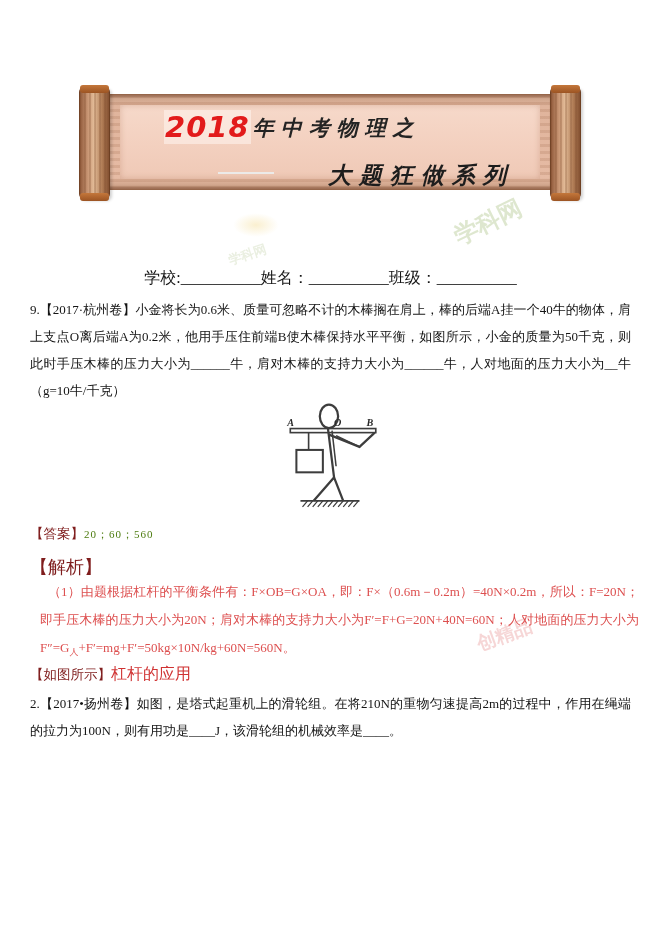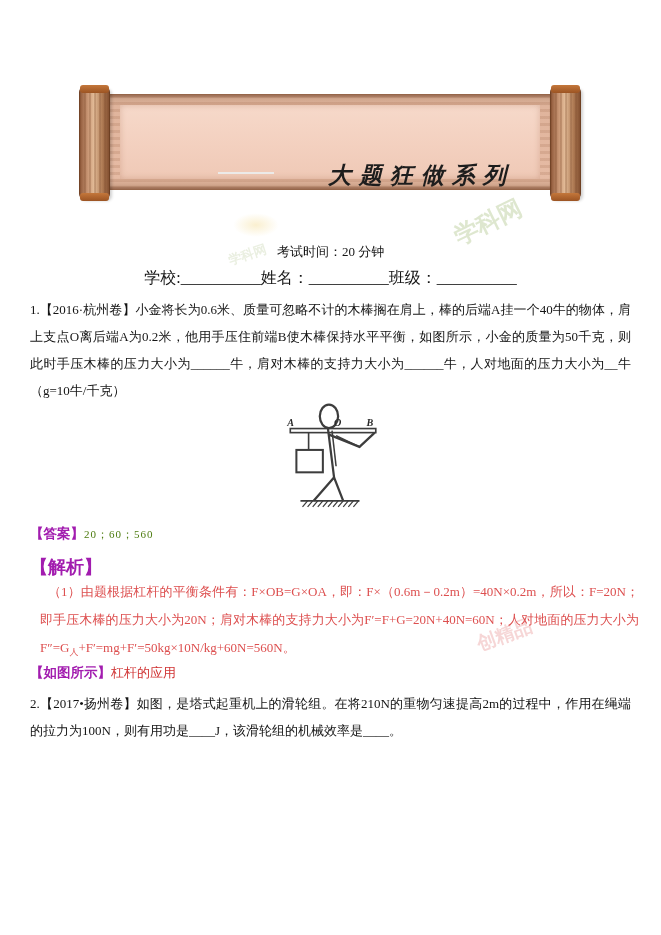--- a/index.html
+++ b/index.html
@@ -79,67 +79,69 @@
   }
   .q1{top:296px;}
   .q2{top:690px;}
 
   
   .figure-wrap{position:absolute;left:0;right:0;top:397px;text-align:center;}
   .figure-wrap svg{display:inline-block;}
   .fig-label{font:italic 700 10px "Liberation Serif",serif;fill:#2a2a2a;}
 
   
-  .tag{font-family:"Liberation Sans",sans-serif;font-weight:700;color:#a21caf;}
+  .tag{font-family:"Liberation Sans",sans-serif;font-weight:400;color:#7f1d1d;}
   .answer-line{position:absolute;left:30px;top:525px;font-size:13.5px;}
   .answer-line .val{color:#4d7c0f;font-size:11px;letter-spacing:1px;}
   .jiexi-line{position:absolute;left:30px;top:555px;font-size:18px;}
   .analysis{
     position:absolute;left:34px;top:578px;width:599px;
     color:#dd4f4f;font-size:13px;line-height:28px;text-align:justify;text-indent:8px;margin-left:6px;
   }
   .analysis .sub{font-size:9px;vertical-align:-3px;}
   .kaodian-line{position:absolute;left:30px;top:664px;font-size:13.5px;}
-  .kaodian-line .val{color:#d03333;font-family:"Liberation Sans",sans-serif;font-size:13px;}
+  .kaodian-line .val{color:#d03333;font-family:"Liberation Sans",sans-serif;font-size:16px;}
 
   
   .wm{position:absolute;pointer-events:none;font-family:"Liberation Sans",sans-serif;font-weight:700;white-space:nowrap;}
   .wm-title{left:452px;top:206px;color:rgba(146,175,96,.30);font-size:24px;transform:rotate(-26deg);}
   .wm-small{left:228px;top:246px;color:rgba(160,180,120,.22);font-size:13px;transform:rotate(-18deg);}
   .wm-analysis{left:476px;top:622px;color:rgba(224,120,120,.30);font-size:19px;transform:rotate(-20deg);}
   .wm-blob{left:233px;top:213px;width:46px;height:24px;border-radius:50%;
     background:radial-gradient(ellipse,rgba(242,214,130,.38),rgba(242,214,130,0) 70%);}
 </style>
 </head>
 <body>
 
 <div class="page">
 
   <div class="banner">
     <div class="scroll-body">
       <div class="scroll-inner">
+        <div class="banner-line1">
+          <span class="banner-year">2018</span><span class="banner-t1">年中考物理之</span>
+        </div>
         <div class="banner-underline"></div>
         <div class="banner-line2">大题狂做系列</div>
       </div>
     </div>
     <div class="roller roller-left"></div>
     <div class="roller roller-right"></div>
   </div>
 
   <div class="wm wm-blob"></div>
   <div class="wm wm-title">学科网</div>
   <div class="wm wm-small">学科网</div>
   <div class="wm wm-analysis">创精品</div>
 
-  <div class="exam-time">考试时间：20 分钟</div>
   <div class="student-line">
     <span>学校:</span><span class="blank">__________</span><span>姓名：</span><span class="blank">__________</span><span>班级：</span><span class="blank">__________</span>
   </div>
 
-  <div class="q-text q1">1.【2016·杭州卷】小金将长为0.6米、质量可忽略不计的木棒搁在肩上，棒的后端A挂一个40牛的物体，肩上支点O离后端A为0.2米，他用手压住前端B使木棒保持水平平衡，如图所示，小金的质量为50千克，则此时手压木棒的压力大小为______牛，肩对木棒的支持力大小为______牛，人对地面的压力大小为__牛（g=10牛/千克）</div>
+  <div class="q-text q1">9.【2017·杭州卷】小金将长为0.6米、质量可忽略不计的木棒搁在肩上，棒的后端A挂一个40牛的物体，肩上支点O离后端A为0.2米，他用手压住前端B使木棒保持水平平衡，如图所示，小金的质量为50千克，则此时手压木棒的压力大小为______牛，肩对木棒的支持力大小为______牛，人对地面的压力大小为__牛（g=10牛/千克）</div>
 
   <div class="figure-wrap">
     <svg width="108" height="114" viewBox="0 0 104 112">
 
       <ellipse cx="50" cy="19" rx="9" ry="11.5" fill="none" stroke="#3d3d3d" stroke-width="2.2"></ellipse>
 
       <rect x="12" y="31" width="84" height="4" fill="none" stroke="#3d3d3d" stroke-width="1.6"></rect>
 
       <text x="9" y="28" class="fig-label">A</text>
       <text x="55" y="28" class="fig-label">O</text>

